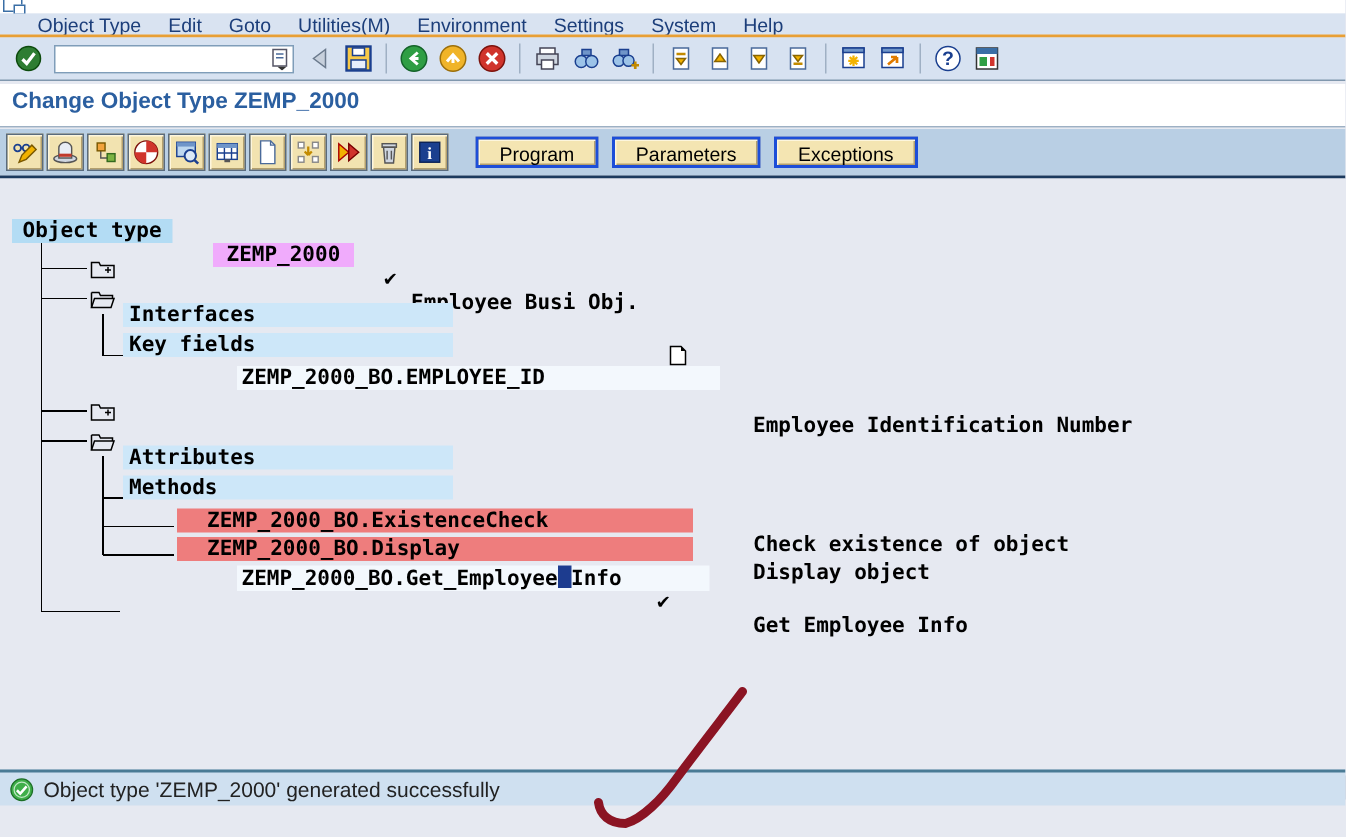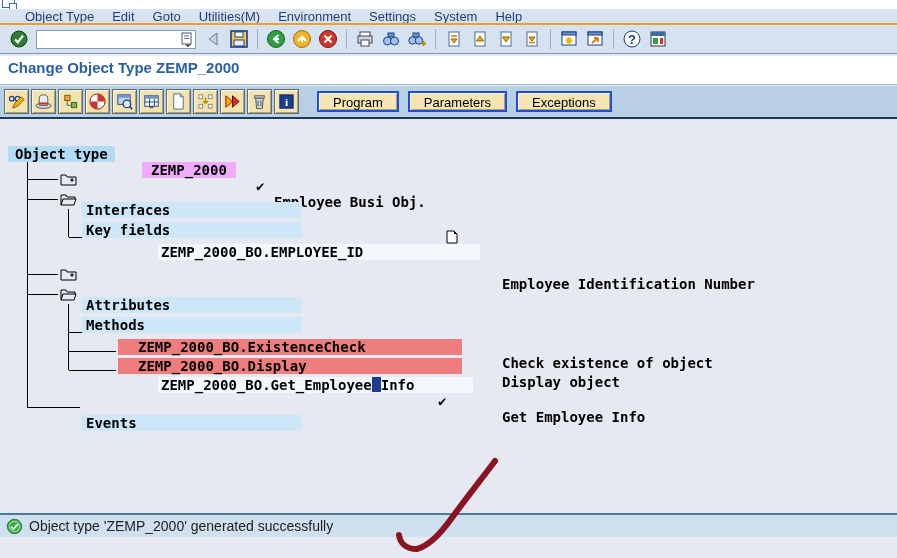--- a/index.html
+++ b/index.html
@@ -382,23 +382,20 @@
   <div class="trow" style="top:223px">
     <span class="hl-red">ZEMP_2000_BO.Display</span>
     <span class="desc">Display object</span>
   </div>
   <div class="trow" style="top:242px">
     <span class="hl-white" style="width:315px"><span>ZEMP_2000_BO.Get_Employee</span><span class="cursor-block"></span><span>Info</span></span>
     <span class="plain" style="left:438px">✔</span>
     <span class="desc">Get Employee Info</span>
   </div>
 
-  <div class="trow" style="top:280px">
-    <span class="hl-folder">Events</span>
-  </div>
 </div>
 
 <div class="band" id="hscroll">
   <div class="scroll-btn">
     <svg width="8" height="8" viewBox="0 0 8 8">
         <path d="M6 0v8L1 4z" fill="#000"></path>
       </svg>
   </div>
   <div class="scroll-btn">
     <svg width="8" height="8" viewBox="0 0 8 8">

